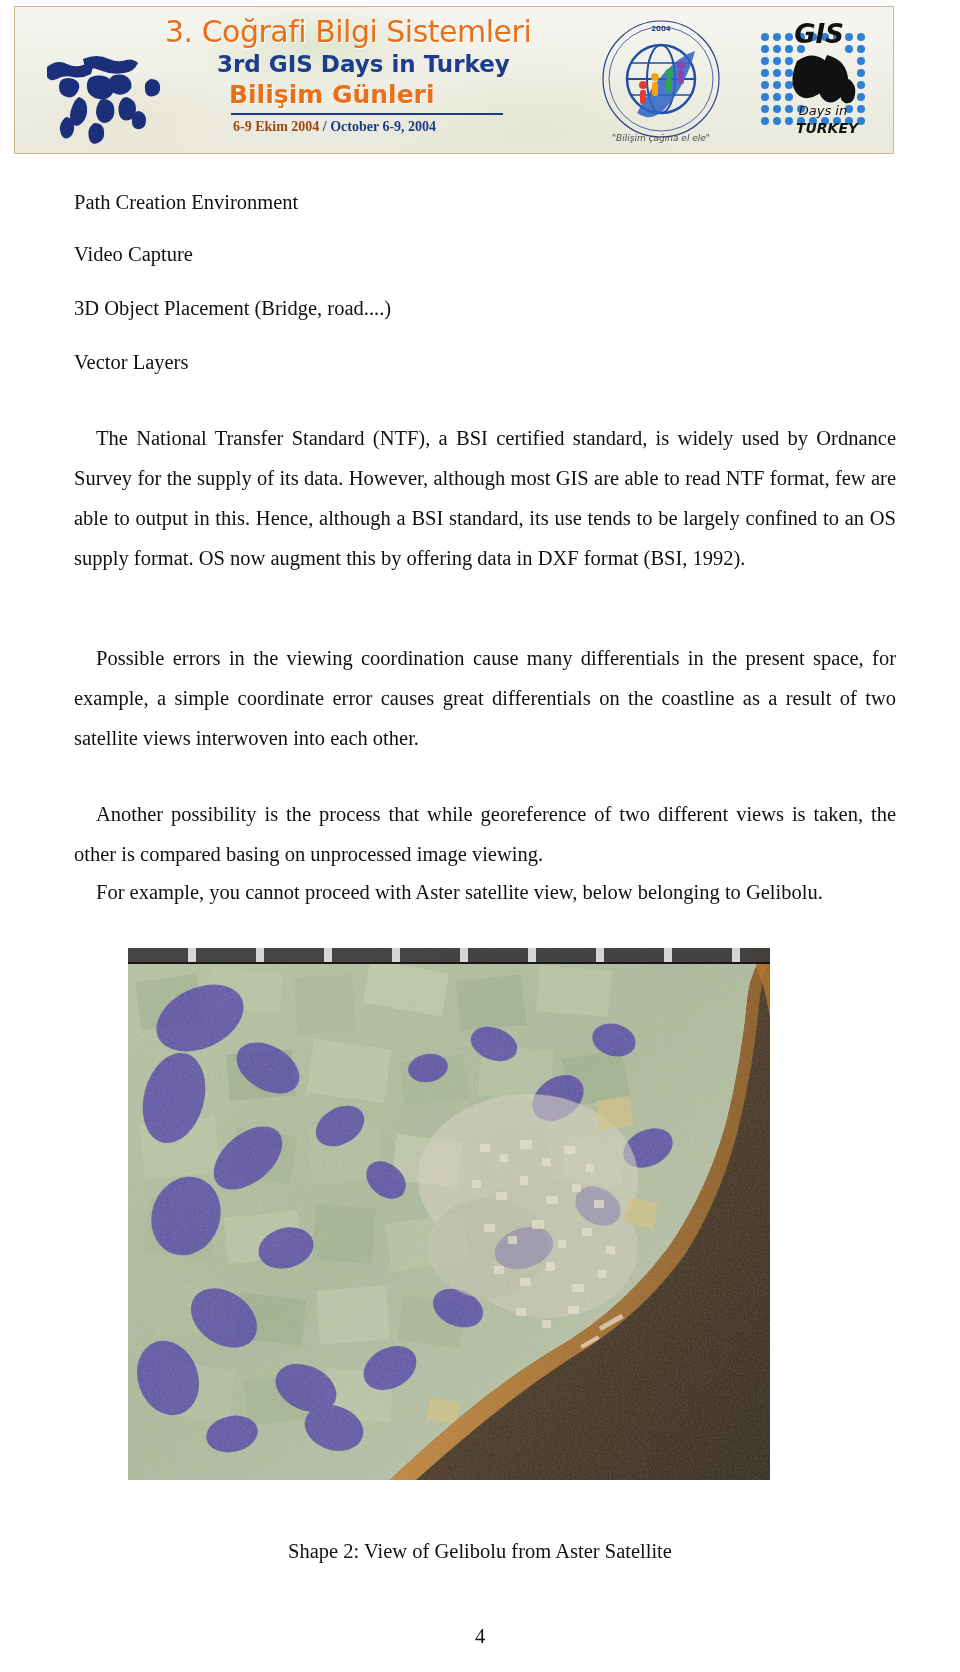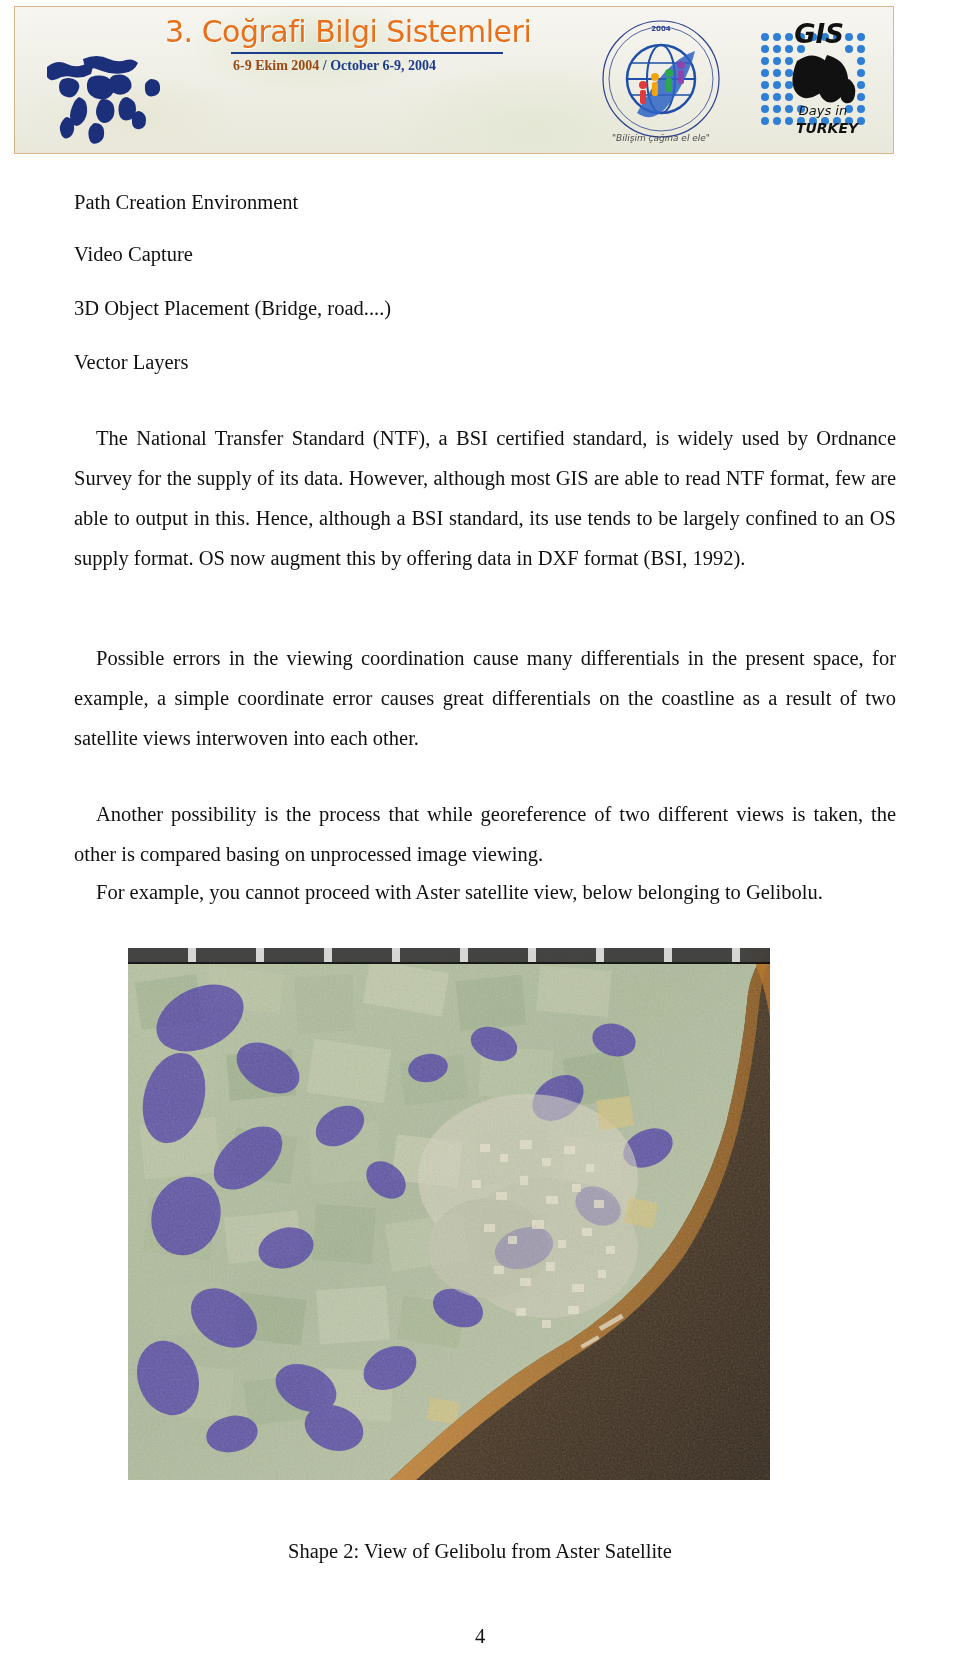--- a/index.html
+++ b/index.html
@@ -208,20 +208,22 @@
       <path d="M84 48 q9 3 9 12 q0 9 -7 11 q-8 2 -10 -6 q-2 -9 3 -15 q2 -2 5 -2 z"></path>
       <path d="M24 68 q6 1 7 8 q1 8 -4 12 q-6 4 -9 -3 q-3 -8 2 -14 q2 -3 4 -3 z"></path>
       <path d="M52 74 q8 0 9 8 q1 9 -6 12 q-7 3 -9 -5 q-2 -9 3 -13 q1 -2 3 -2 z"></path>
       <path d="M96 62 q7 2 7 9 q0 8 -6 9 q-7 1 -8 -6 q-1 -8 4 -11 q1 -1 3 -1 z"></path>
       <path d="M108 30 q8 0 9 7 q1 8 -6 10 q-8 2 -9 -6 q-1 -8 4 -10 q1 -1 2 -1 z"></path>
     </g>
   </svg>
 
   <div class="banner-title-wrap">
     <div class="bt1">3. Coğrafi Bilgi Sistemleri</div>
+    <div class="bt2">3rd GIS Days in Turkey</div>
+    <div class="bt3">Bilişim Günleri</div>
     <div class="bt-rule"></div>
     <div class="bt4"><span class="dateTr">6-9 Ekim 2004</span><span> / </span><span>October 6-9, 2004</span></div>
   </div>
 
   <svg class="logo-cbs" viewBox="0 0 152 132" xmlns="http://www.w3.org/2000/svg">
     <circle cx="76" cy="64" r="58" fill="none" stroke="#2a3f8f" stroke-width="1.2"></circle>
     <circle cx="76" cy="64" r="52" fill="none" stroke="#2a3f8f" stroke-width="0.8"></circle>
     <text x="76" y="16" font-family="DejaVu Sans, sans-serif" font-size="7" fill="#2a3f8f" text-anchor="middle" font-weight="bold">2004</text>
     <ellipse cx="76" cy="64" rx="34" ry="34" fill="none" stroke="#1f4fa8" stroke-width="2.5"></ellipse>
     <ellipse cx="76" cy="64" rx="14" ry="34" fill="none" stroke="#1f4fa8" stroke-width="2"></ellipse>

